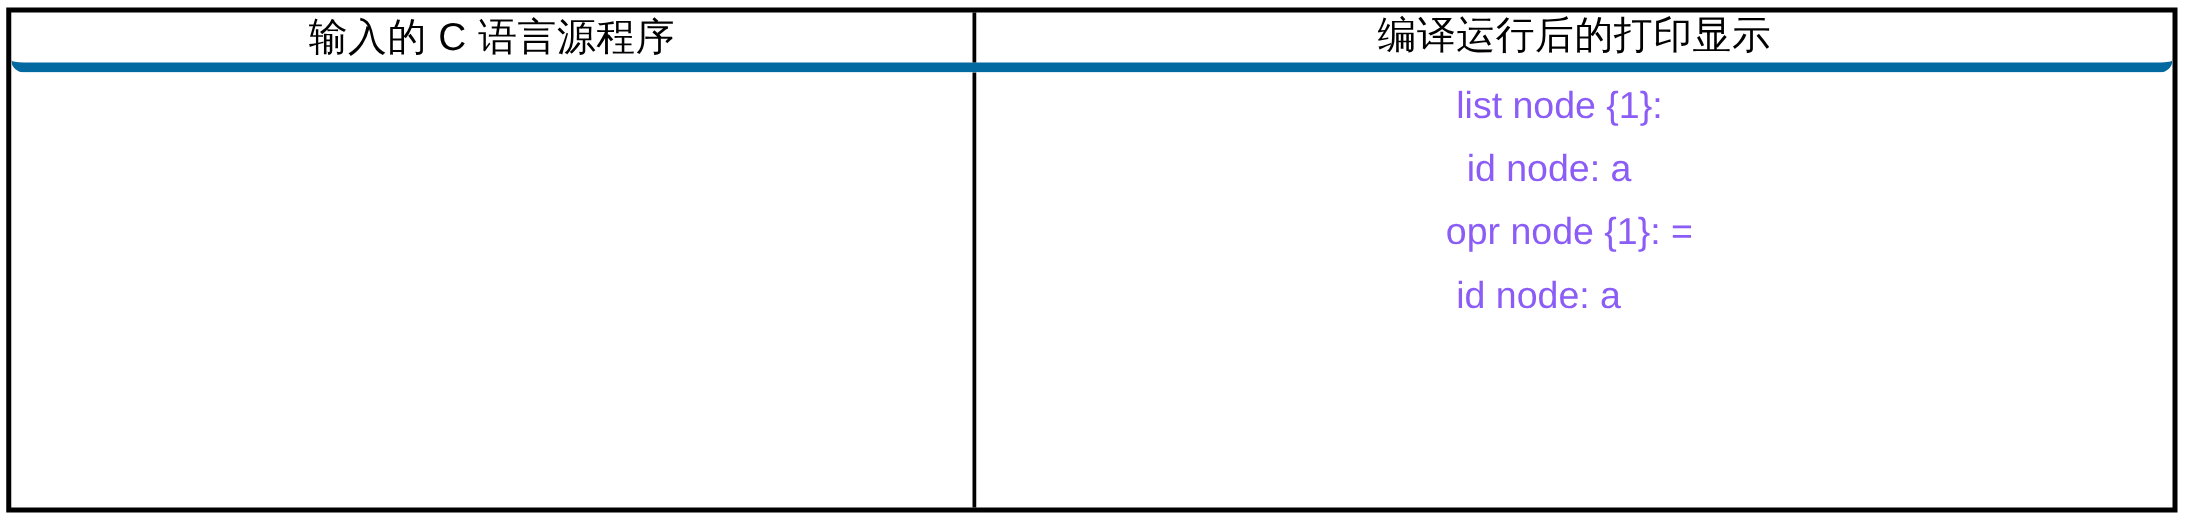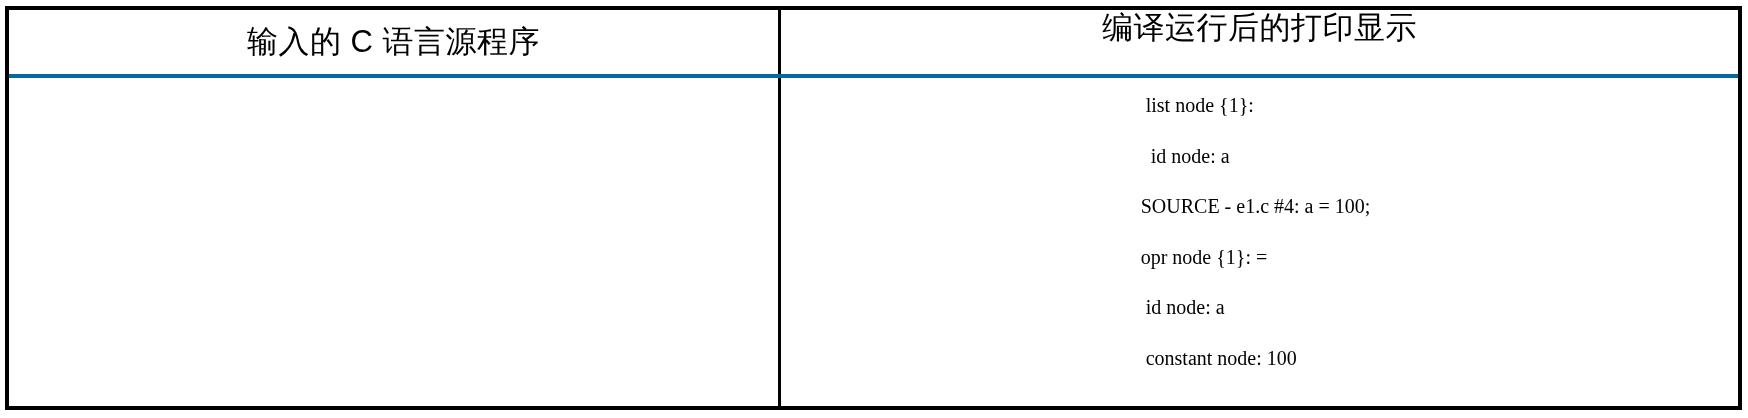--- a/index.html
+++ b/index.html
@@ -36,22 +36,23 @@
     flex-direction: column;
   }
 
   .row {
     display: flex;
     width: 100%;
     box-sizing: border-box;
   }
 
   .row-header {
-    height: 68px;
-    border-bottom: 4px solid #0369a1;
+    height: 48px;
+    border-bottom: 8px solid #0369a1;
+    border-radius: 10px;
   }
 
   .row-body {
     flex: 1 1 auto;
     min-height: 0;
   }
 
   
   .col-left {
     width: 772px;
@@ -84,24 +85,24 @@
   }
 
   
   .source-cell-inner {
     width: 100%;
     height: 100%;
   }
 
   
   .output-block {
-    font-family: Liberation Serif, serif;
-    font-size: 20px;
+    font-family: Liberation Sans, sans-serif;
+    font-size: 30px;
     line-height: 50.5px;
-    color: #000000;
+    color: #8b5cf6;
     white-space: pre;
     text-align: left;
     padding: 2px 0 0 0;
     margin: 0 0 0 -8px;
   }
 
   .output-line {
     white-space: pre;
     display: block;
     height: 50.5px;
@@ -123,20 +124,20 @@
       </div>
     </div>
 
     <div class="row row-body">
 
       <div class="col-left">
         <div class="source-cell-inner"></div>
       </div>
 
       <div class="col-right">
-        <pre class="output-block"><span class="output-line"> list node {1}:</span><span class="output-line">  id node: a</span><span class="output-line">SOURCE - e1.c #4: a = 100;</span><span class="output-line">opr node {1}: =</span><span class="output-line"> id node: a</span><span class="output-line"> constant node: 100</span></pre>
+        <pre class="output-block"><span class="output-line"> list node {1}:</span><span class="output-line">  id node: a</span><span class="output-line">opr node {1}: =</span><span class="output-line"> id node: a</span></pre>
       </div>
 
     </div>
 
   </div>
 
 </div>
 
 </body></html>

